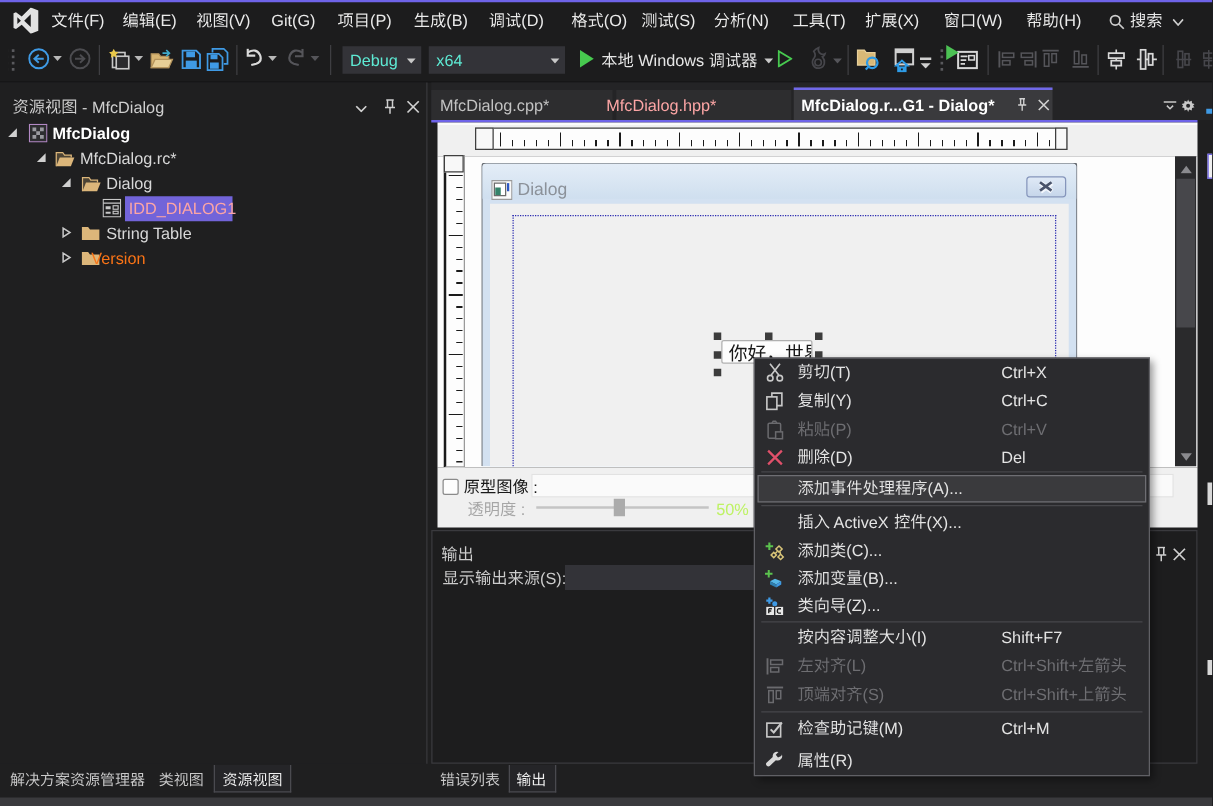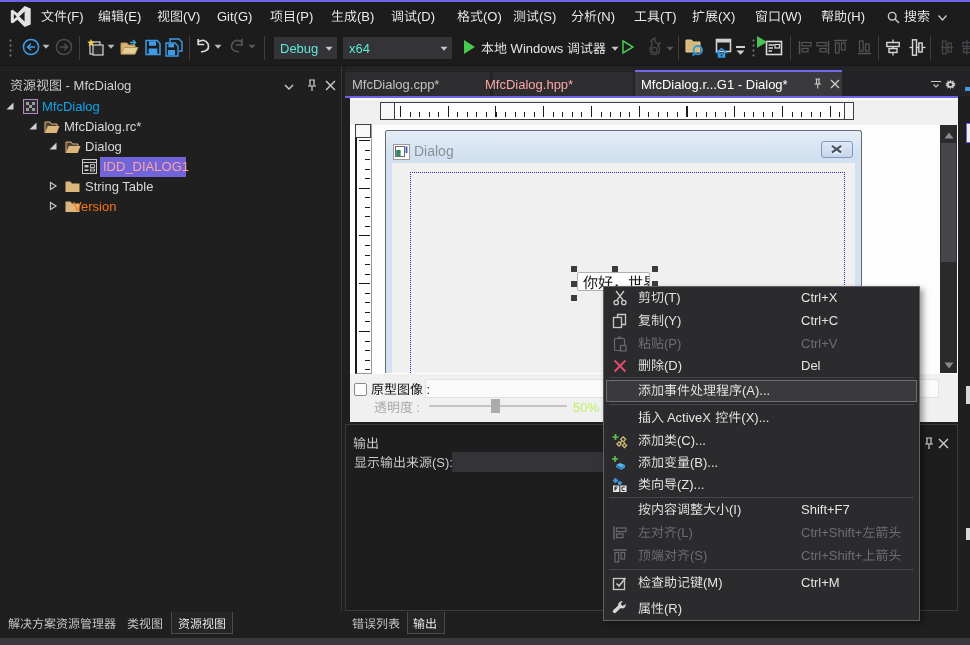--- a/index.html
+++ b/index.html
@@ -370,21 +370,21 @@
 <svg class="ab" style="left:325px;top:80px" width="11" height="11" viewBox="0 0 11 11">
       <path d="M1 1 L10 10 M10 1 L1 10" stroke="#cfcfcf" stroke-width="1.4"></path>
     </svg>
 <svg class="ab" style="left:5px;top:101px" width="10" height="10" viewBox="0 0 10 10">
       <path d="M8.5 1.5 V8.5 H1.5 Z" fill="#d0d0d0"></path>
     </svg>
 <svg class="ab" style="left:23px;top:99px" width="15" height="15" viewBox="0 0 15 15">
  <rect x="0.5" y="0.5" width="14" height="14" fill="#2d2d30" stroke="#b389c5" stroke-width="1"></rect>
  <path d="M3 3 h3 v3 h3 v-3 h3 v3 h-3 v3 h3 v3 h-3 v-3 h-3 v3 h-3 v-3 h3 v-3 h-3 Z" fill="#9a9aa0"></path>
 </svg>
-<div class="ab t13" style="left:42px;top:99px;font-weight:normal;color:#0ea5e9">MfcDialog</div>
+<div class="ab t13" style="left:42px;top:99px;font-weight:bold;color:#ffffff">MfcDialog</div>
 <svg class="ab" style="left:28px;top:121px" width="10" height="10" viewBox="0 0 10 10">
       <path d="M8.5 1.5 V8.5 H1.5 Z" fill="#d0d0d0"></path>
     </svg>
 <svg class="ab" style="left:44px;top:120px" width="16" height="14" viewBox="0 0 16 14">
  <path d="M1 13 V2 H6.2 L7.6 4 H13 V6" fill="#4d4435" stroke="#dcb67a" stroke-width="1"></path>
  <path d="M1 13 L3.8 6 H15.5 L12.7 13 Z" fill="#dcb67a"></path>
 </svg>
 <div class="ab t13" style="left:64px;top:119px;color:#d8d8d8">MfcDialog.rc*</div>
 <svg class="ab" style="left:48px;top:141px" width="10" height="10" viewBox="0 0 10 10">
       <path d="M8.5 1.5 V8.5 H1.5 Z" fill="#d0d0d0"></path>
@@ -419,21 +419,21 @@
 </svg>
 <div class="ab t13" style="left:73px;top:199px;color:#f97316">Version</div>
 <div class="ab" style="left:341px;top:66px;width:1px;height:545px;background:#38383b"></div>
 
 <div class="ab" style="left:345px;top:66px;width:625px;height:30px;background:#242426"></div>
 <div class="ab" style="left:345px;top:72px;width:145px;height:24px;background:#2d2d2f"></div>
 <div class="ab" style="left:493px;top:72px;width:140px;height:24px;background:#2d2d2f"></div>
 <div class="ab t13" style="left:352px;top:77px;color:#c2c2c2">MfcDialog.cpp*</div>
 <div class="ab t13" style="left:485px;top:77px;color:#fca5a5">MfcDialog.hpp*</div>
 <div class="ab" style="left:635px;top:70px;width:207px;height:26px;background:#3a3a3d;border-top:2px solid #7068e9"></div>
-<div class="ab t13" style="left:641px;top:77px;font-weight:normal;color:#ffffff">MfcDialog.r...G1 - Dialog*</div>
+<div class="ab t13" style="left:641px;top:77px;font-weight:bold;color:#ffffff">MfcDialog.r...G1 - Dialog*</div>
 <svg class="ab" style="left:812px;top:78px" width="11" height="12" viewBox="0 0 11 12">
  <path d="M3.5 1 H8 M4.5 1 V6 M7 1 V6 M2.5 6 H9 M5.75 6 V10.5" stroke="#d0d0d0" stroke-width="1.1" fill="none"></path>
 </svg>
 <svg class="ab" style="left:830px;top:79px" width="10" height="10" viewBox="0 0 10 10">
       <path d="M1 1 L9 9 M9 1 L1 9" stroke="#d0d0d0" stroke-width="1.3"></path>
     </svg>
 <svg class="ab" style="left:930px;top:79px" width="12" height="10" viewBox="0 0 12 10">
       <path d="M1 2.5 H11 M3.5 5.5 L6 8 L8.5 5.5" stroke="#c8c8c8" stroke-width="1.2" fill="none"></path>
     </svg>
 <svg class="ab" style="left:945px;top:79px" width="11" height="11" viewBox="0 0 11 11">

